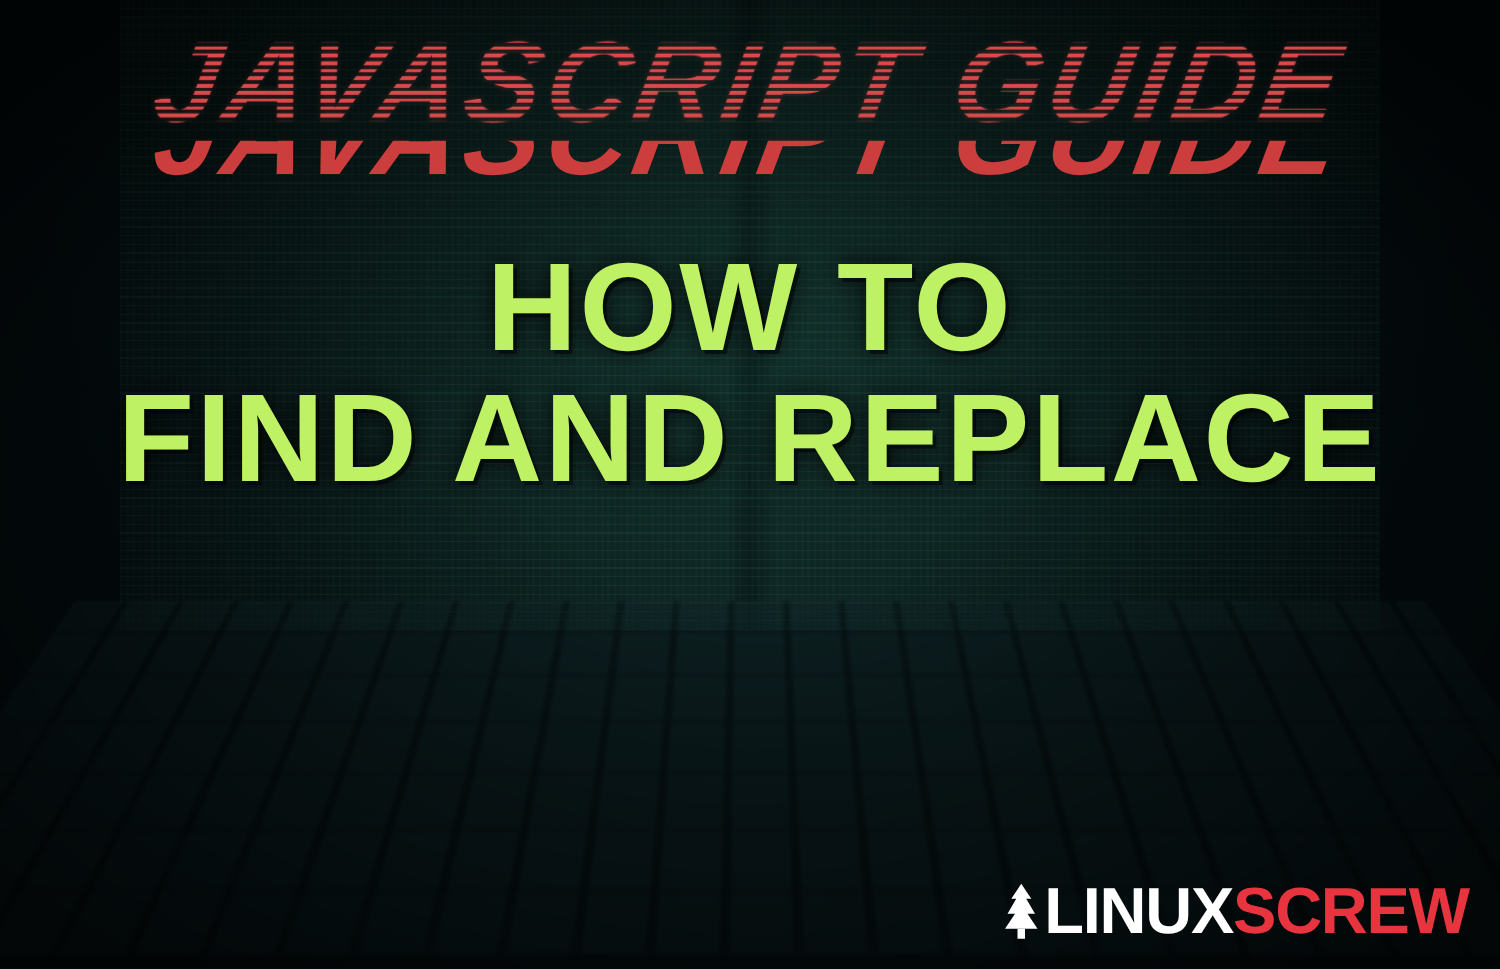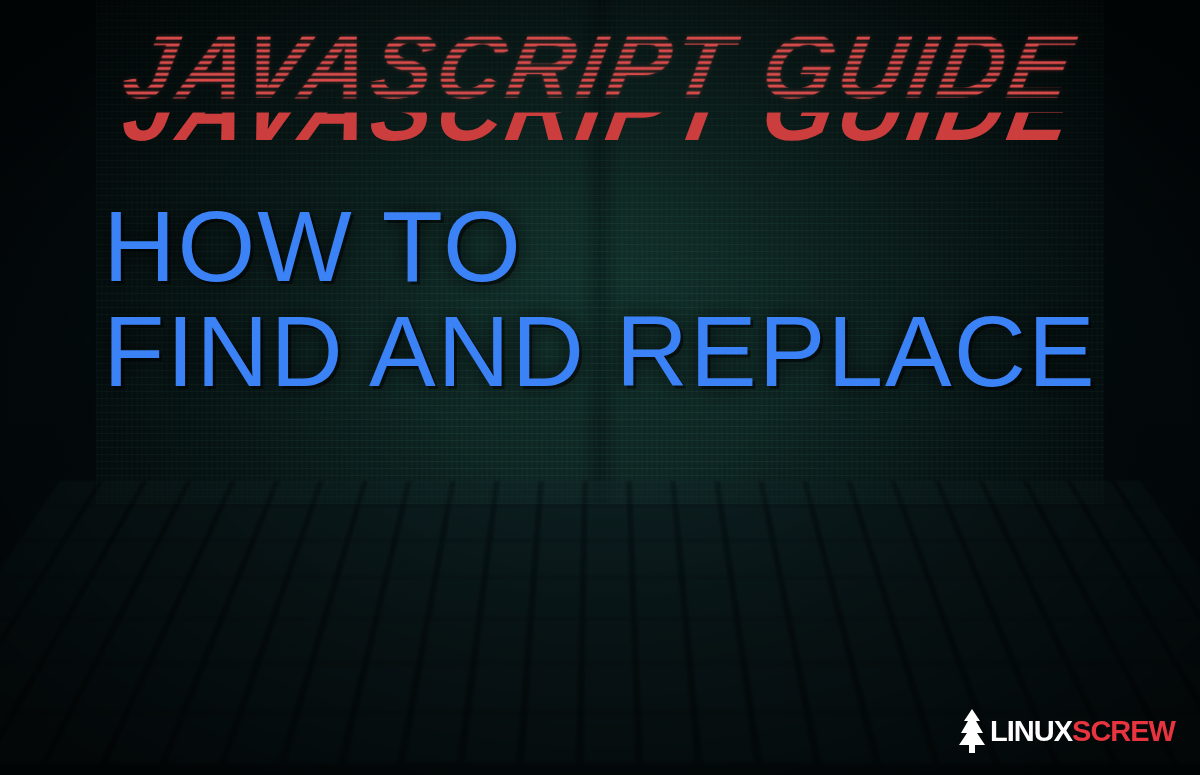--- a/index.html
+++ b/index.html
@@ -168,23 +168,24 @@
       flex-direction: column;
       align-items: center;
     }
 
     
     .main-title {
       position: relative;
       z-index: 10;
       font-family: 'Arial Black', 'Impact', sans-serif;
       font-size: 100px;
-      font-weight: 400;
-      color: #3b82f6;
+      font-weight: 700;
+      color: #bef264;
       text-transform: uppercase;
+      text-align: center;
       line-height: 1.05;
       letter-spacing: 2px;
       margin-top: 40px;
       text-shadow: 
         3px 3px 0 rgba(0,0,0,0.5),
         0 0 20px rgba(0,0,0,0.8);
       font-stretch: condensed;
     }
 
     .main-title .line {
@@ -209,21 +210,21 @@
     }
 
     .logo-tree svg {
       width: 100%;
       height: 100%;
     }
 
     .logo-text {
       font-family: 'Arial Black', sans-serif;
       font-weight: 900;
-      font-size: 29px;
+      font-size: 52px;
       letter-spacing: -1px;
       line-height: 1;
     }
 
     .logo-text-part1 {
       color: #ffffff;
     }
 
     .logo-text-part2 {
       color: #e8343e;

